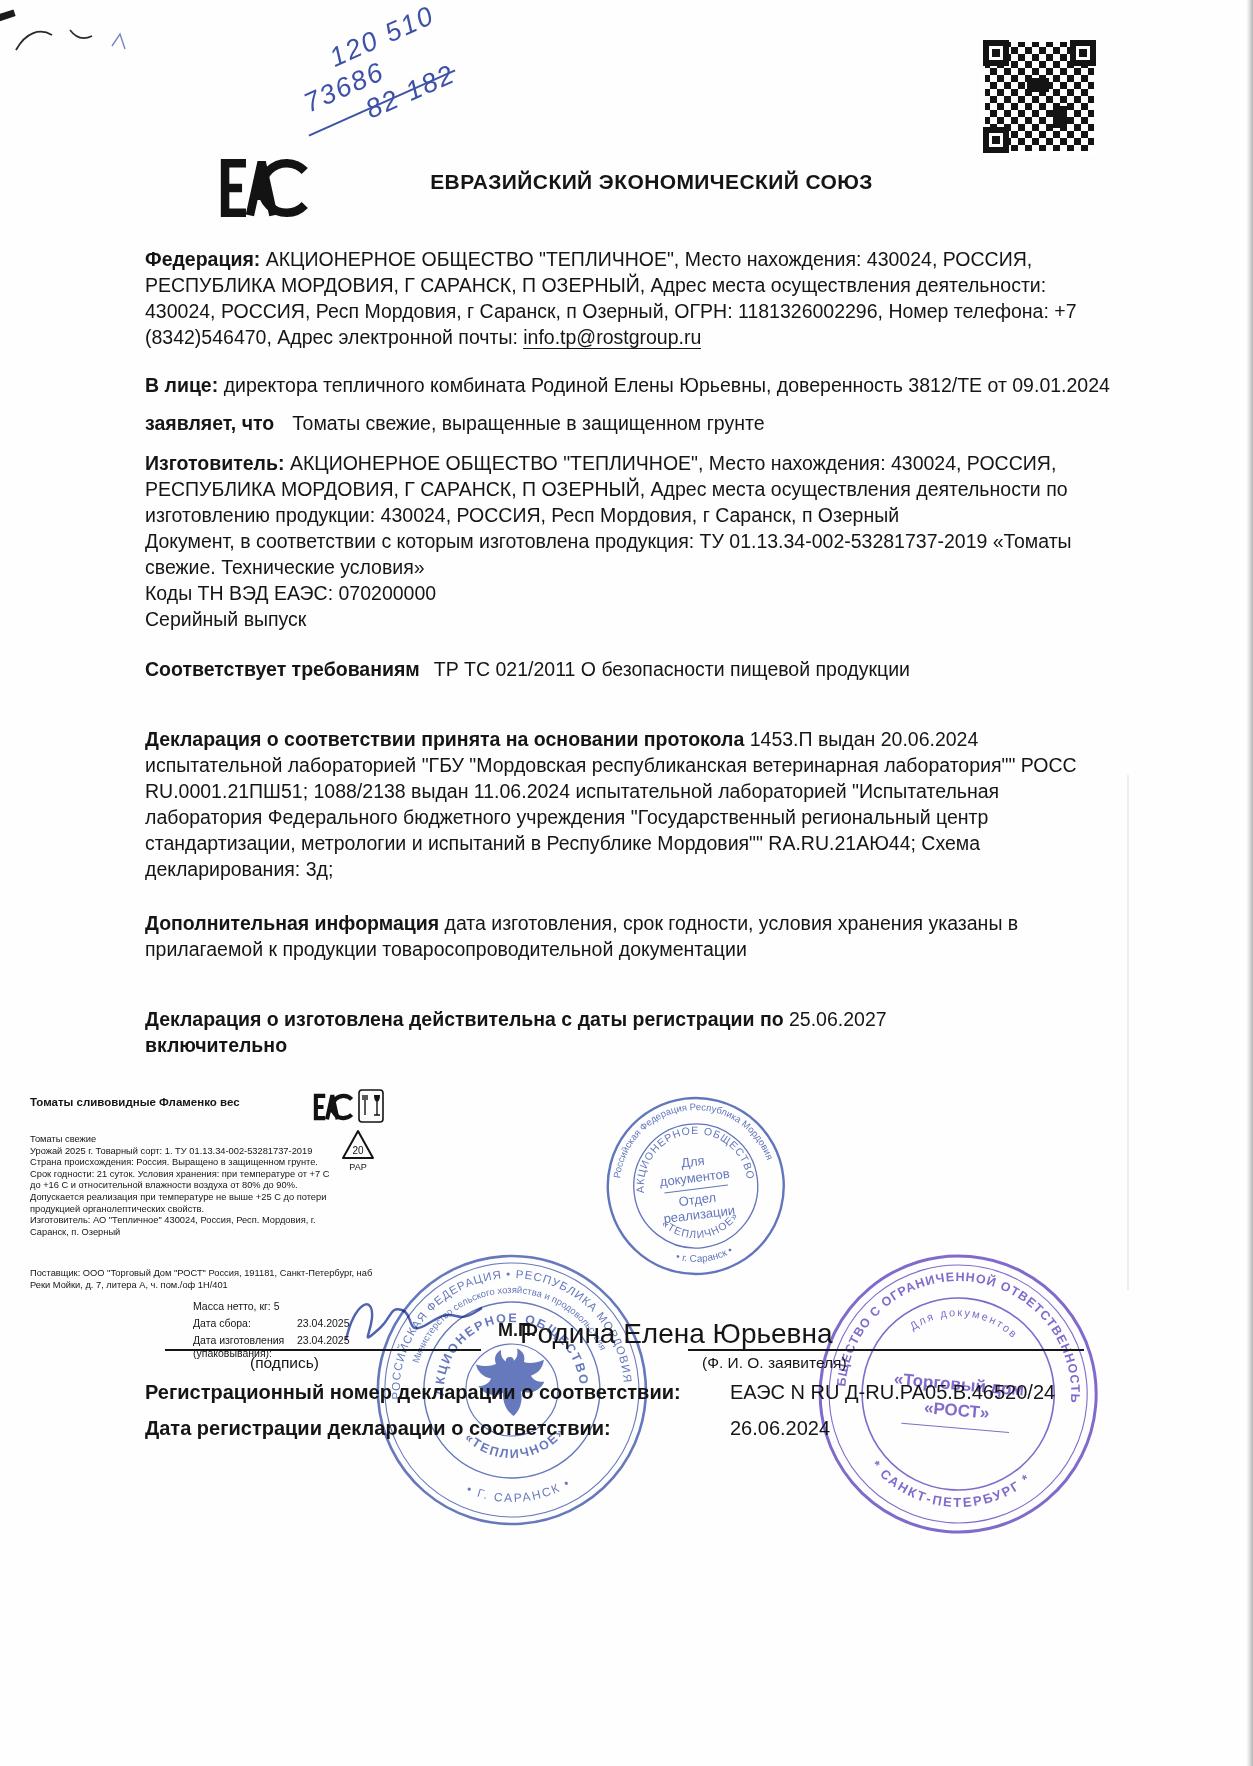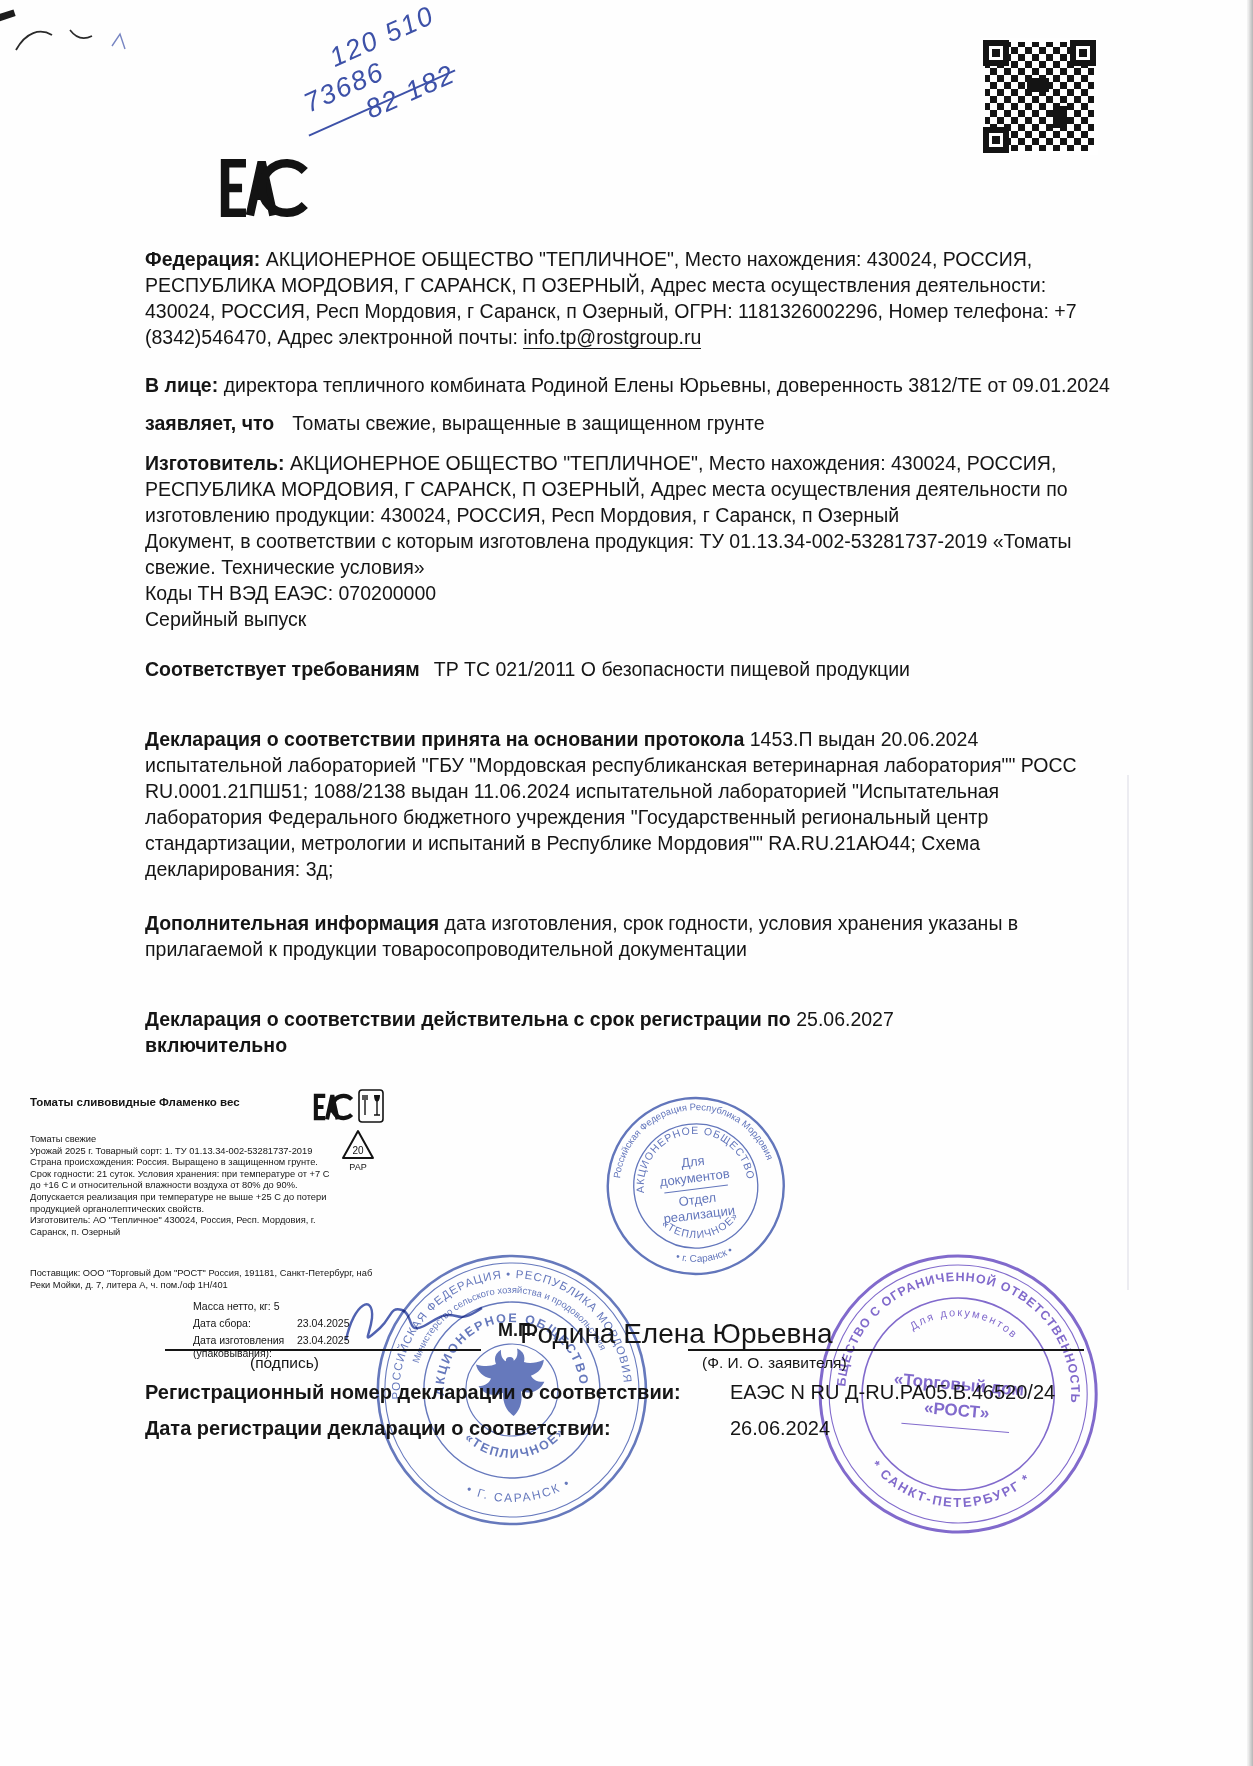--- a/index.html
+++ b/index.html
@@ -112,41 +112,42 @@
 
   <svg class="eac-big" viewBox="0 0 150 100">
     <g stroke="#131313" stroke-width="13" fill="none">
       <path d="M52 12 H20 V88 H52 M20 50 H46"></path>
       <path d="M58 92 L76 10 L94 92 M64 62 H88"></path>
       <path d="M142 24 A38 38 0 1 0 142 76"></path>
     </g>
   </svg>
 
   <div class="titles">
+    <div class="t1">ЕВРАЗИЙСКИЙ ЭКОНОМИЧЕСКИЙ СОЮЗ</div>
   </div>
 
   <div class="content">
     <p class="p-applicant"><b>Федерация: </b><span>АКЦИОНЕРНОЕ ОБЩЕСТВО "ТЕПЛИЧНОЕ", Место нахождения: 430024, РОССИЯ, РЕСПУБЛИКА МОРДОВИЯ, Г САРАНСК, П ОЗЕРНЫЙ, Адрес места осуществления деятельности: 430024, РОССИЯ, Респ Мордовия, г Саранск, п Озерный, ОГРН: 1181326002296, Номер телефона: +7 (8342)546470, Адрес электронной почты: </span><span class="email">info.tp@rostgroup.ru</span></p>
 
     <p class="p-person"><b>В лице: </b><span>директора тепличного комбината Родиной Елены Юрьевны, доверенность 3812/ТЕ от 09.01.2024</span></p>
 
     <p class="p-declares"><b>заявляет, что</b><span class="gap-l">Томаты свежие, выращенные в защищенном грунте</span></p>
 
     <p><b>Изготовитель: </b><span>АКЦИОНЕРНОЕ ОБЩЕСТВО "ТЕПЛИЧНОЕ", Место нахождения: 430024, РОССИЯ, РЕСПУБЛИКА МОРДОВИЯ, Г САРАНСК, П ОЗЕРНЫЙ, Адрес места осуществления деятельности по изготовлению продукции: 430024, РОССИЯ, Респ Мордовия, г Саранск, п Озерный</span></p>
     <p>Документ, в соответствии с которым изготовлена продукция: ТУ 01.13.34-002-53281737-2019 «Томаты свежие. Технические условия»</p>
     <p>Коды ТН ВЭД ЕАЭС: 070200000</p>
     <p>Серийный выпуск</p>
 
     <p class="p-conformity"><b>Соответствует требованиям</b><span class="gap-m">ТР ТС 021/2011 О безопасности пищевой продукции</span></p>
 
     <p class="p-basis"><b>Декларация о соответствии принята на основании протокола </b><span>1453.П выдан 20.06.2024 испытательной лабораторией "ГБУ "Мордовская республиканская ветеринарная лаборатория"" РОСС RU.0001.21ПШ51; 1088/2138 выдан 11.06.2024  испытательной лабораторией "Испытательная лаборатория Федерального  бюджетного учреждения "Государственный региональный центр стандартизации, метрологии и испытаний в Республике Мордовия"" RA.RU.21АЮ44; Схема декларирования: 3д;</span></p>
 
     <p class="p-additional"><b>Дополнительная информация </b><span>дата изготовления, срок годности, условия хранения указаны в прилагаемой к продукции товаросопроводительной документации</span></p>
 
-    <p class="p-validity"><b>Декларация о соответствии действительна с срок регистрации по </b><span>25.06.2027</span><br><b>включительно</b></p>
+    <p class="p-validity"><b>Декларация о изготовлена действительна с даты регистрации по </b><span>25.06.2027</span><br><b>включительно</b></p>
   </div>
 
   <div class="label-block">
     <div class="label-title">Томаты сливовидные Фламенко вес</div>
     <div class="label-line">Томаты свежие</div>
     <div class="label-line">Урожай 2025 г.  Товарный сорт: 1. ТУ 01.13.34-002-53281737-2019</div>
     <div class="label-line">Страна происхождения: Россия. Выращено в защищенном грунте.</div>
     <div class="label-line">Срок годности: 21 суток. Условия хранения: при температуре от +7 С до +16 С и относительной влажности воздуха от 80% до 90%. Допускается реализация при температуре не выше +25 С до потери продукцией органолептических свойств.</div>
     <div class="label-line">Изготовитель: АО "Тепличное" 430024, Россия, Респ. Мордовия, г. Саранск, п. Озерный</div>
   </div>

